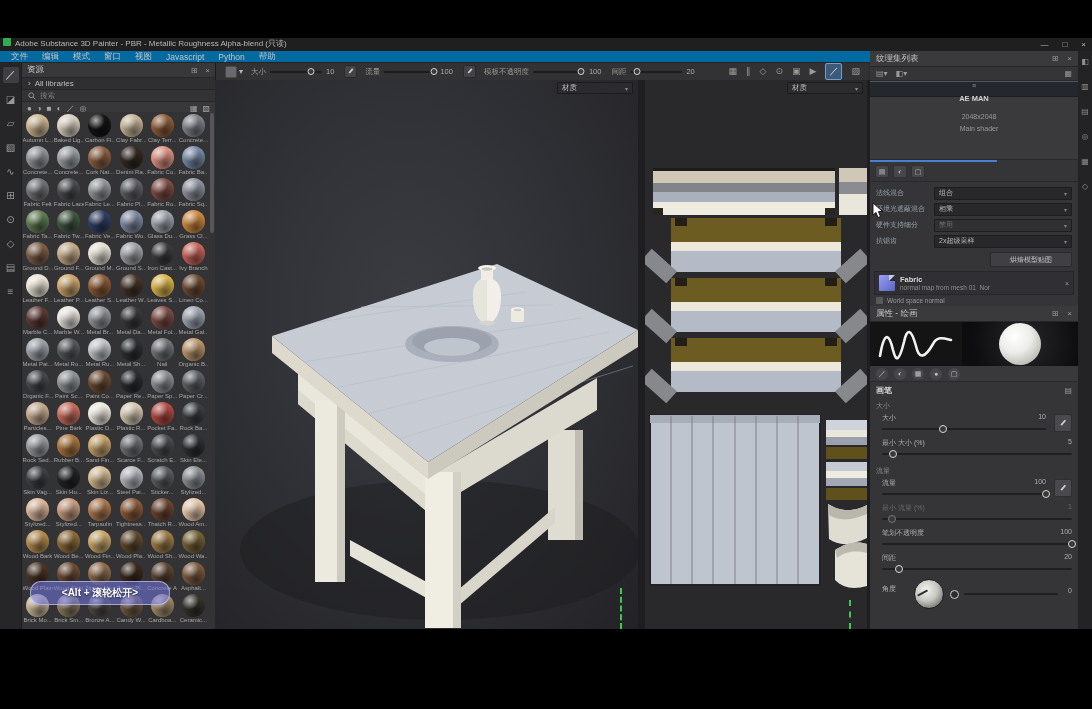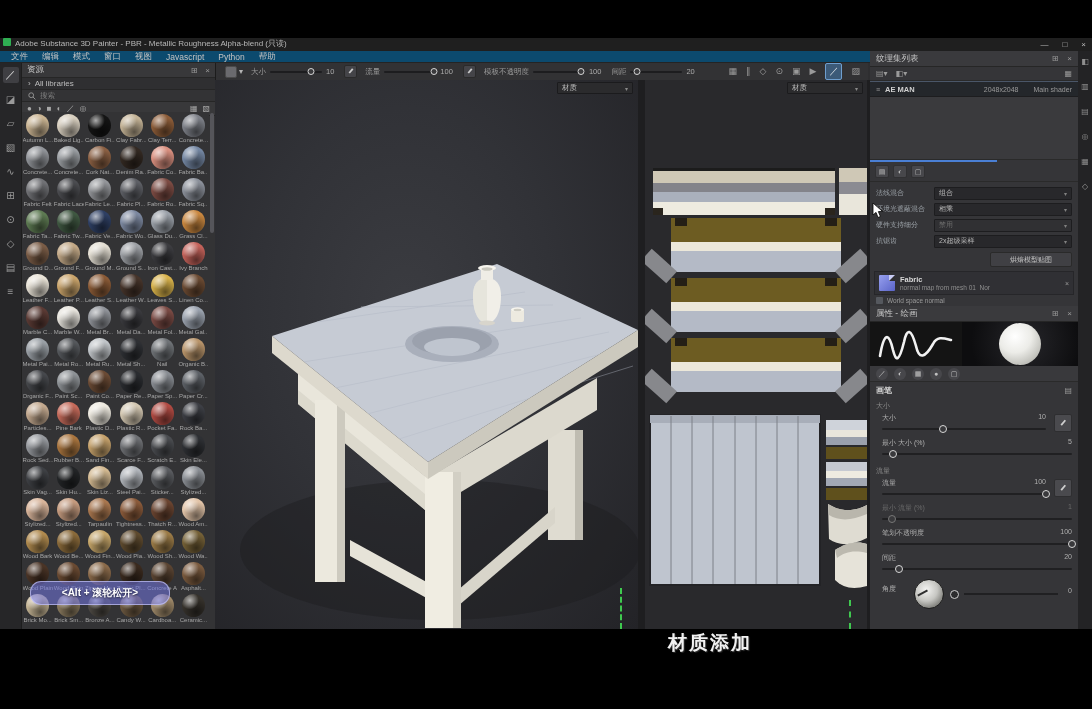--- a/index.html
+++ b/index.html
@@ -6,21 +6,21 @@
   #stage{position:relative;width:1092px;height:709px;background:#000;overflow:hidden;
          font-family:"Liberation Sans","DejaVu Sans",sans-serif;cursor:default;}
   .nosel{user-select:none;}
 
   
   #app{position:absolute;left:0;top:38px;width:1092px;height:591px;background:#2e2e30;overflow:hidden;}
   #titlebar{position:absolute;left:0;top:0;width:100%;height:13px;background:#1f1f1f;display:flex;align-items:flex-start;}
   #appicon{width:8px;height:8px;background:#2fae52;margin:0 4px 0 3px;border-radius:1px;}
   #titletext{font-size:8px;color:#b8b8b8;white-space:nowrap;}
   #winctrl{position:absolute;right:6px;top:0;display:flex;gap:14px;color:#bdbdbd;font-size:8px;line-height:13px;}
-  #menubar{position:absolute;left:0;top:13px;width:100%;height:12px;background:#0c4a6e;display:flex;align-items:center;padding-left:4px;box-sizing:border-box;border-bottom:1px solid #242424;}
+  #menubar{position:absolute;left:0;top:13px;width:100%;height:12px;background:#0369a1;display:flex;align-items:center;padding-left:4px;box-sizing:border-box;border-bottom:1px solid #242424;}
   #menubar span{font-size:8.5px;color:#c2c2c2;margin:0 7px;}
   #toolbar{position:absolute;left:215px;top:25px;width:653px;height:17px;background:#323234;border-bottom:1px solid #232323;display:flex;align-items:center;}
   .tb-brush{display:flex;align-items:center;gap:2px;margin:0 8px 0 10px;color:#b5b5b5;font-size:8px;}
   .tb-brush .chip{width:10px;height:10px;border-radius:2px;background:#6a6a6e;border:1px solid #4a4a4a;}
   .tbsl{display:flex;align-items:center;gap:4px;margin-right:10px;}
   .tbsl .lb{font-size:7.5px;color:#9a9a9a;white-space:nowrap;}
   .tbsl .tr{position:relative;width:52px;height:2px;background:#1d1d1f;border-radius:1px;}
   .tbsl .kn{position:absolute;top:-3px;width:7px;height:7px;box-sizing:border-box;border:1px solid #d6d6d6;background:#3a3a3c;border-radius:50%;transform:translateX(-50%);}
   .tbsl .vl{font-size:7.5px;color:#aaa;}
   .tb-pencil{width:11px;height:11px;background:#444448;border:1px solid #2a2a2a;border-radius:2px;margin-right:8px;display:flex;align-items:center;justify-content:center;}
@@ -72,21 +72,21 @@
   #split2{position:absolute;left:867px;top:42px;width:3px;height:549px;background:#1e1e20;}
 
   
   #rpanel{position:absolute;left:870px;top:13px;width:208px;height:578px;background:#353538;overflow:hidden;}
   .rhead{height:15px;display:flex;align-items:center;padding:0 6px;background:#3a3a3d;border-bottom:1px solid #262626;}
   .rhead .t{font-size:8.5px;color:#c8c8c8;flex:1;}
   .rhead .ic{font-size:8px;color:#9a9a9a;margin-left:9px;}
   #tsSub{height:13px;display:flex;align-items:center;gap:8px;padding:0 6px;border-bottom:1px solid #2a2a2a;}
   #tsSub .ic{font-size:8px;color:#9a9a9a;}
   #tsSub .sp{flex:1;}
-  #tsRow{height:14px;display:flex;align-items:center;padding:0 6px;gap:5px;background:#24272b;border-top:1px solid #4a5668;border-bottom:1px solid #1d1d1f;}
+  #tsRow{height:14px;display:flex;align-items:center;padding:0 6px;gap:5px;background:#24272b;border-top:1px solid #4a5668;border-bottom:1px solid #1d1d1f;flex-direction:column;}
   #tsRow .nm{font-size:7.5px;color:#d0d0d0;font-weight:bold;}
   #tsRow .sp{flex:1;}
   #tsRow .res,#tsRow .shd{font-size:7px;color:#9a9a9a;margin-left:10px;}
   #tsBody{height:62px;background:#3a3a3d;border-bottom:1px solid #2a2a2a;}
   #tabBlue{height:2px;width:127px;background:#4a7fd4;}
   #tabRow{height:14px;display:flex;align-items:center;background:#2e2e31;border-bottom:1px solid #242424;padding-left:16px;}
   #tabRow .tab{height:14px;display:flex;align-items:center;gap:5px;background:#3a3a3e;padding:0 6px;}
   #tabRow .tab .t{font-size:8px;color:#d8d8d8;}
   #tabRow .tab .x{font-size:7px;color:#9a9a9a;}
   #miniIcons{height:15px;display:flex;align-items:center;gap:4px;padding:2px 5px;border-bottom:1px solid #2a2a2a;}
@@ -1000,17 +1000,14 @@
     </div>
 
     <svg id="cursor" width="14" height="16" viewBox="0 0 14 16">
       <polygon points="1,0 1,12 4,9.4 6,14.5 8.4,13.5 6.4,8.6 10.5,8.4" fill="#fff" stroke="#000" stroke-width="0.8"></polygon>
     </svg>
 
     <div class="gdash" style="left:620px;top:550px;height:41px;"></div>
     <div class="gdash" style="left:849px;top:562px;height:29px;"></div>
   </div>
 
-  <div id="blackbar2">
-    <span id="rightlbl">材质添加</span>
-  </div>
   <div id="blackbar"></div>
 </div>
 
 </body></html>

